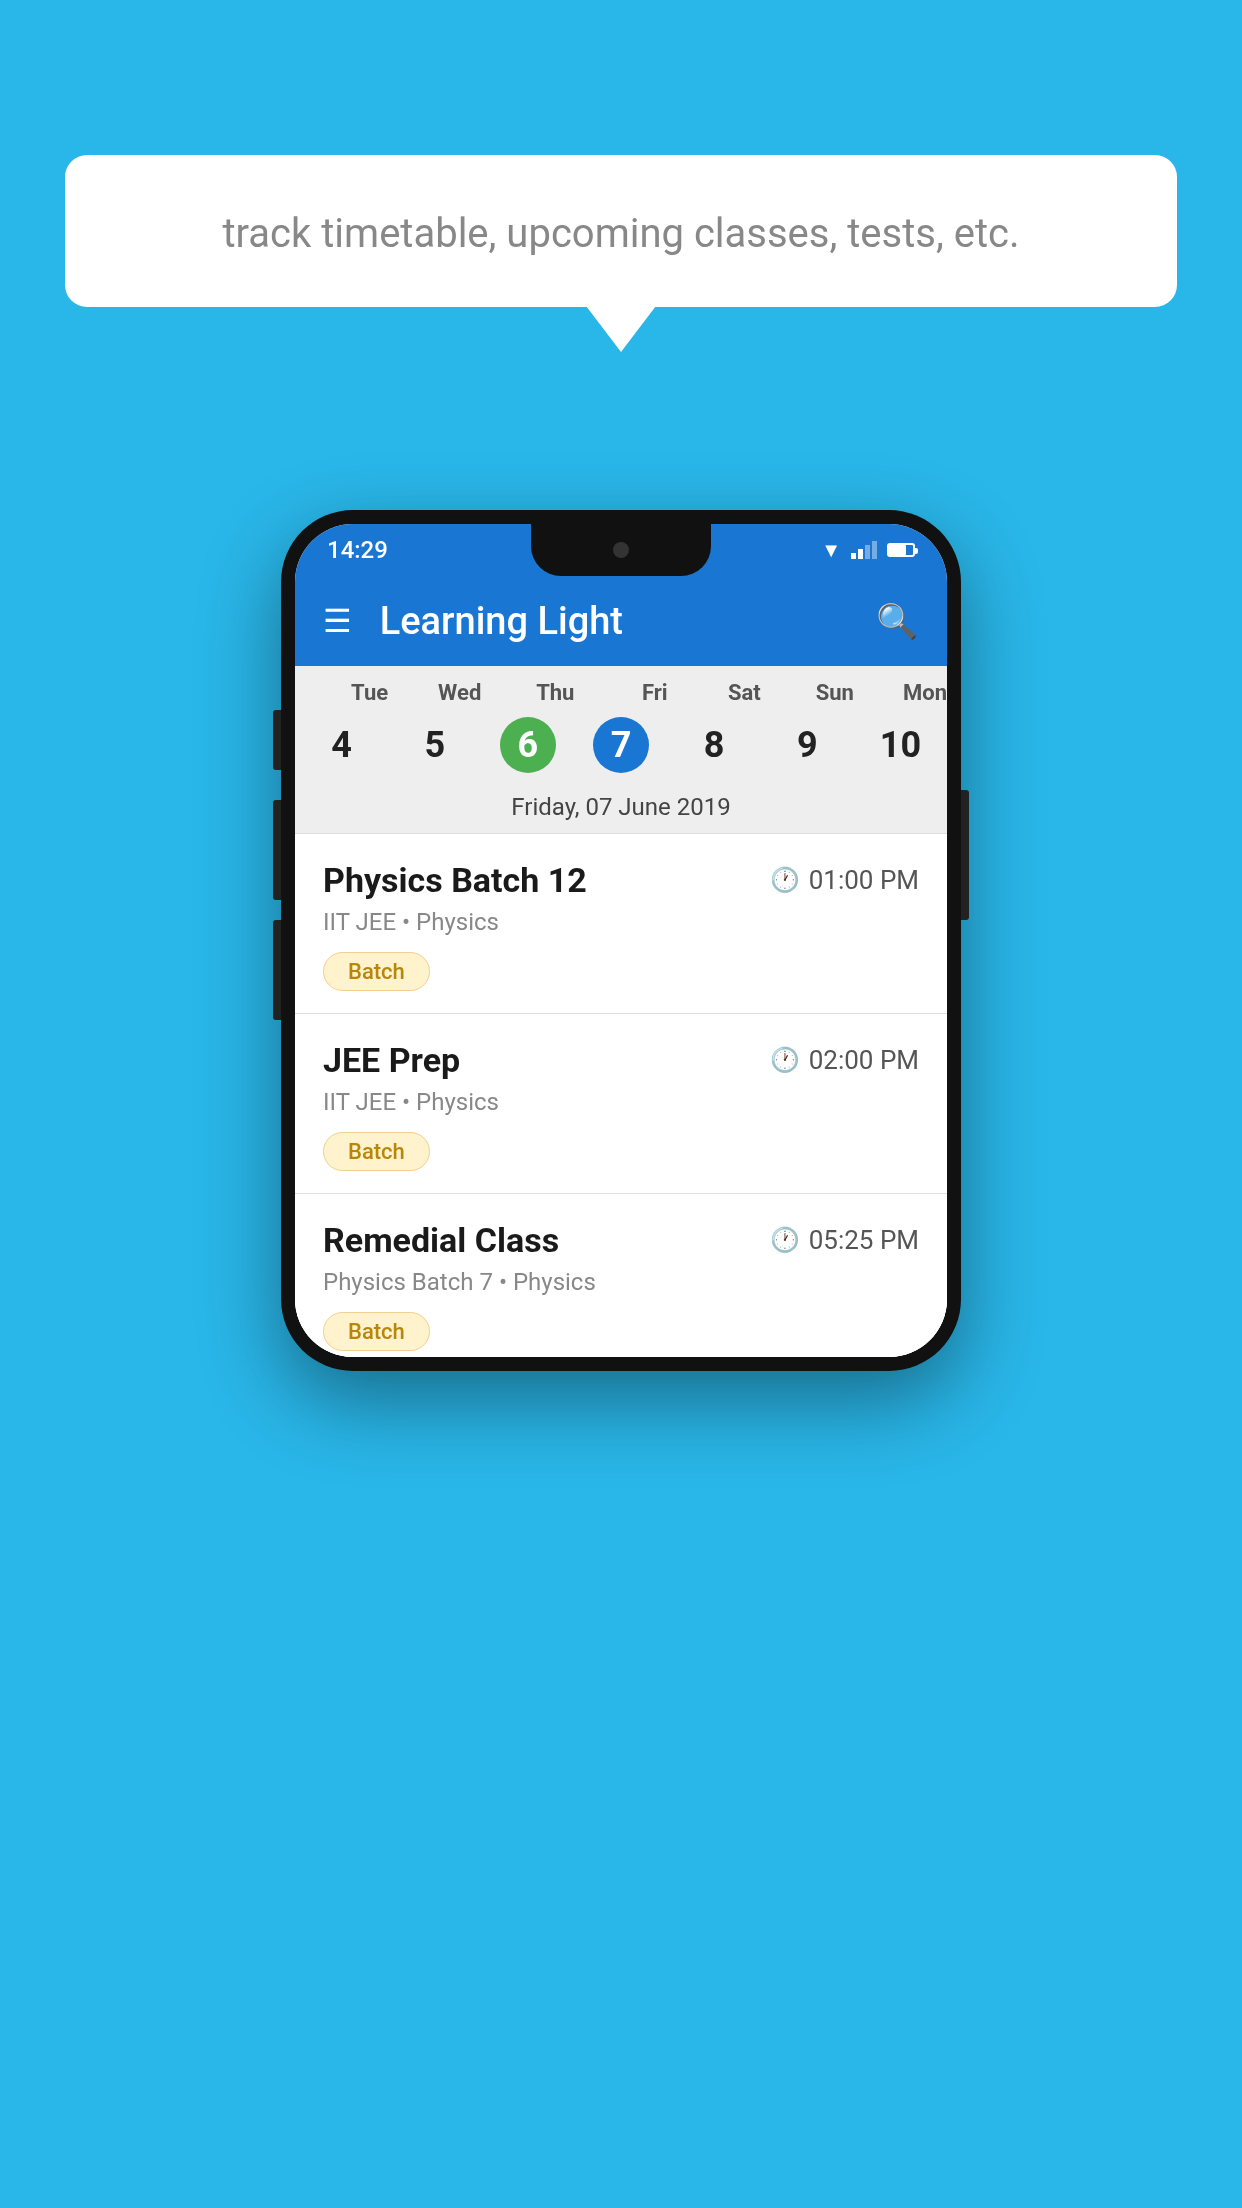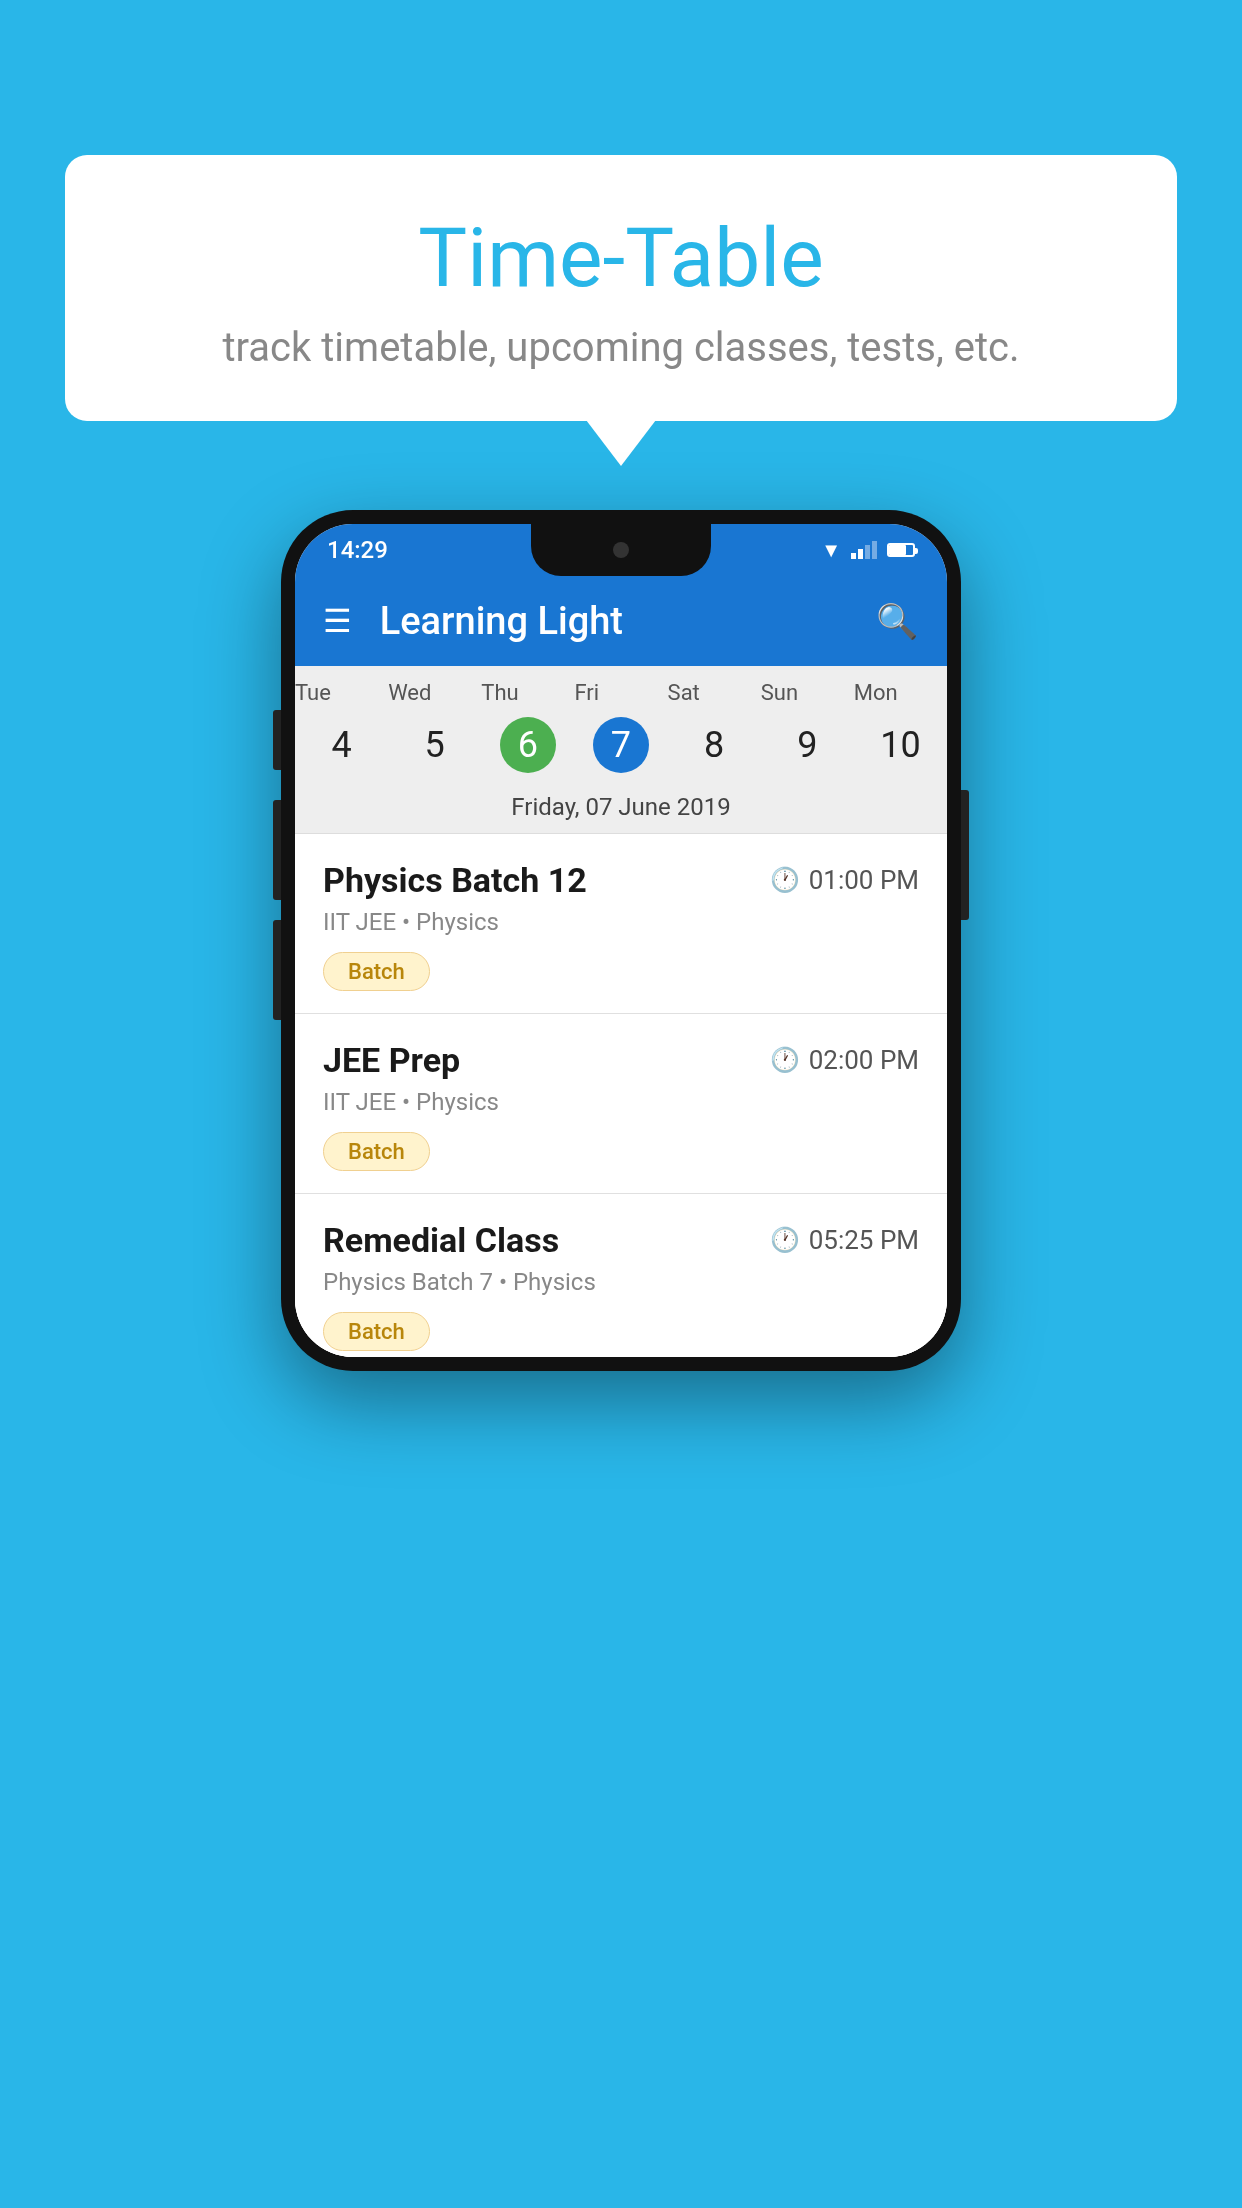--- a/index.html
+++ b/index.html
@@ -245,21 +245,22 @@
     }
 
     .days-row {
       display: flex;
       background: #eeeeee;
       padding: 14px 0 8px;
     }
 
     .day-col {
       flex: 1;
-      text-align: left;
+      text-align: right;
+      font-weight: bold;
     }
 
     .day-name {
       font-size: 22px;
       color: #555;
       margin-bottom: 12px;
     }
 
     .day-num {
       font-size: 36px;
@@ -350,21 +351,20 @@
     .schedule-item-partial {
       background: white;
       padding: 26px 28px 6px;
     }
   </style>
 </head>
 <body>
 
 <div class="speech-bubble-container">
   <div class="speech-bubble">
-    <div class="bubble-title">Time-Table</div>
     <div class="bubble-subtitle">track timetable, upcoming classes, tests, etc.</div>
   </div>
 </div>
 
 <div class="phone-wrapper">
   <div class="phone-outer">
 
     <div class="phone-notch">
       <div class="camera-dot"></div>
     </div>

